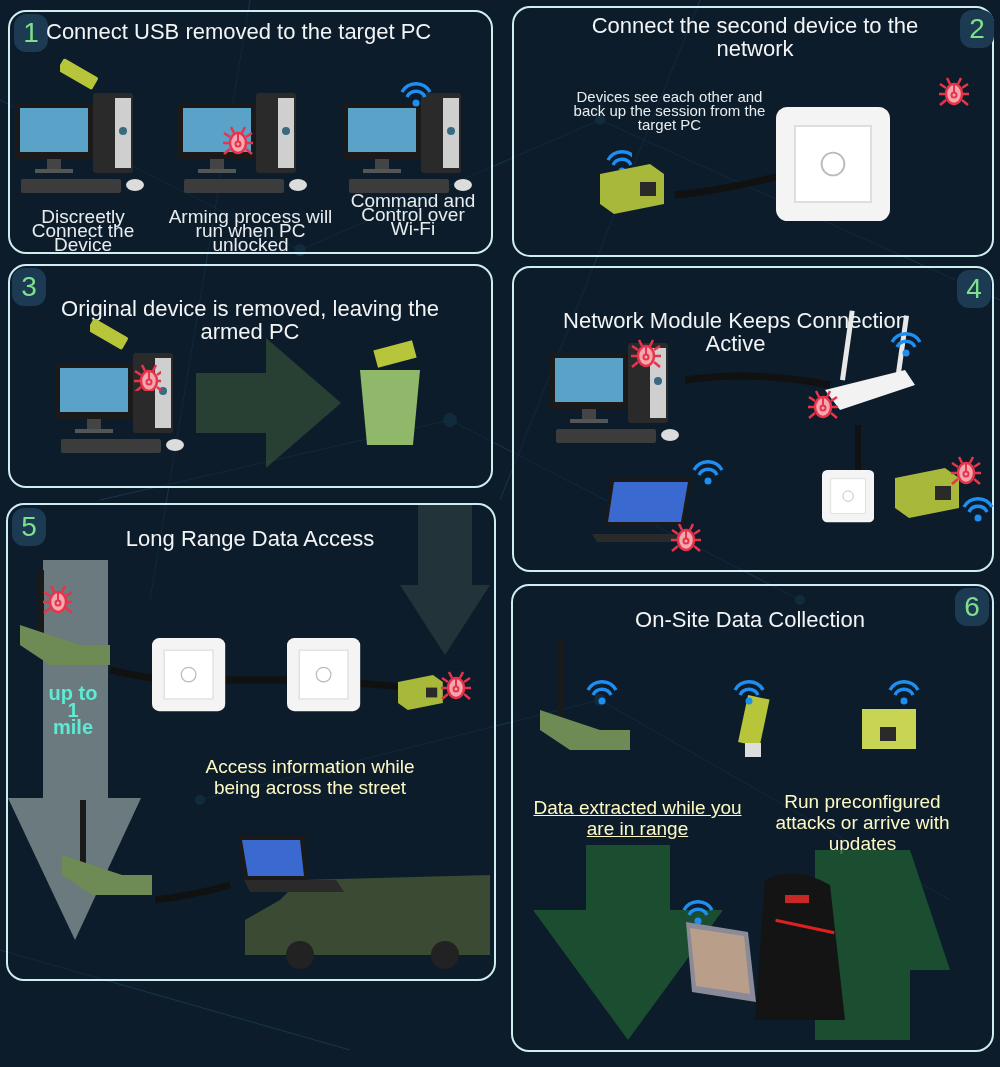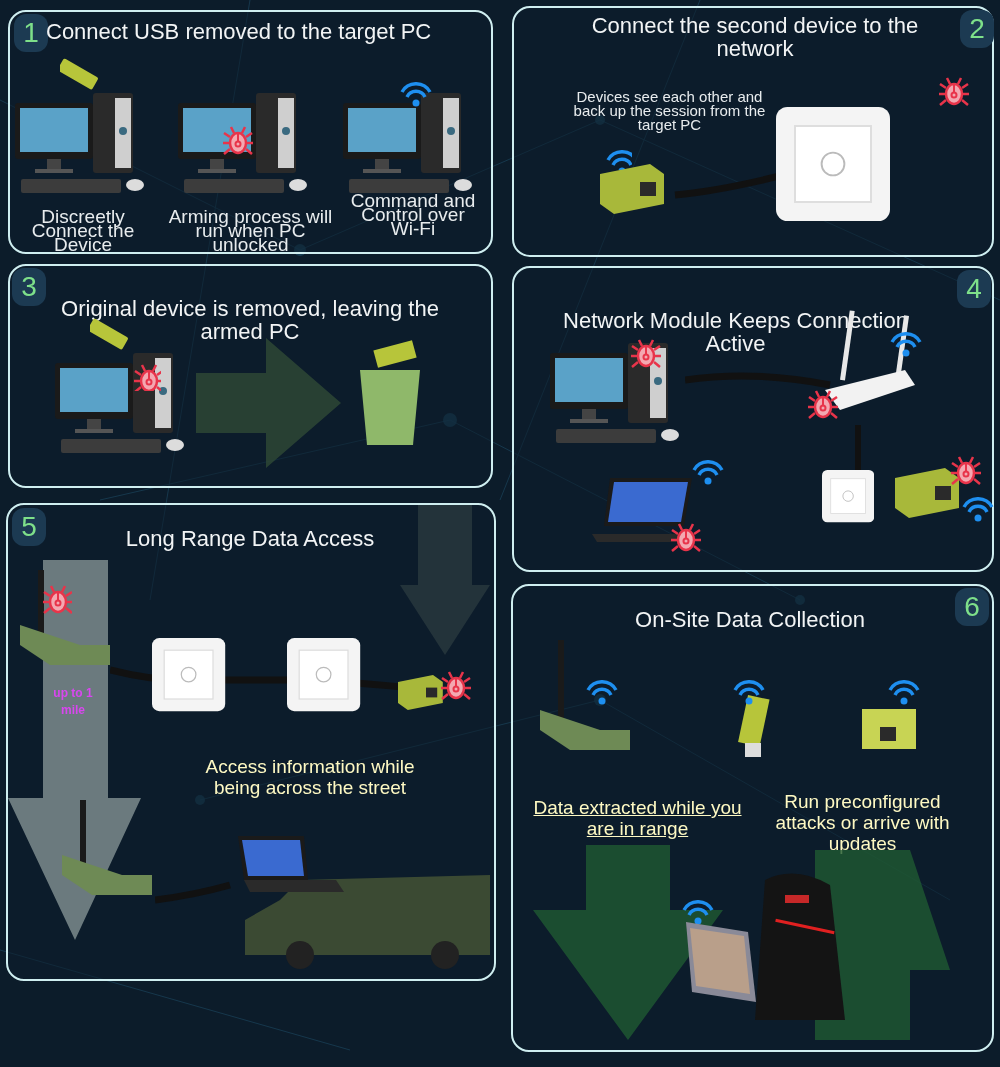--- a/index.html
+++ b/index.html
@@ -199,21 +199,21 @@
 <svg class="abs" style="left:670px;top:522px" width="36" height="36">
     <use href="#bug"></use>
   </svg>
 
 <div class="panel" style="left:6px;top:503px;width:490px;height:478px;"></div>
 <div class="num" style="left:12px;top:508px;">5</div>
 <div class="title" style="left:100px;top:527px;width:300px;">Long Range Data Access</div>
 <svg class="abs" style="left:8px;top:560px" width="135" height="390">
     <path d="M35 0 L100 0 L100 238 L133 238 L67 380 L0 238 L35 238 Z" fill="#b9c8c2" opacity="0.55"></path>
   </svg>
-<div class="abs" style="left:48px;top:685px;width:50px;text-align:center;font-size:12px;line-height:17px;font-weight:bold;color:#d946ef;">up to 1 mile</div>
+<div class="abs" style="left:48px;top:685px;width:50px;text-align:center;font-size:20px;line-height:17px;font-weight:bold;color:#5eead4;">up to 1 mile</div>
 <svg class="abs" style="left:20px;top:570px" width="110" height="110">
     <use href="#antbox" y="45"></use>
   </svg>
 <svg class="abs" style="left:42px;top:584px" width="30" height="30">
     <use href="#bug"></use>
   </svg>
 <svg class="abs" style="left:110px;top:660px" width="330" height="40">
     <path d="M0 10 Q40 20 70 20 L180 20 Q230 20 320 30" stroke="#111" stroke-width="7" fill="none"></path>
   </svg>
 <svg class="abs" style="left:152px;top:638px" width="74" height="78">

